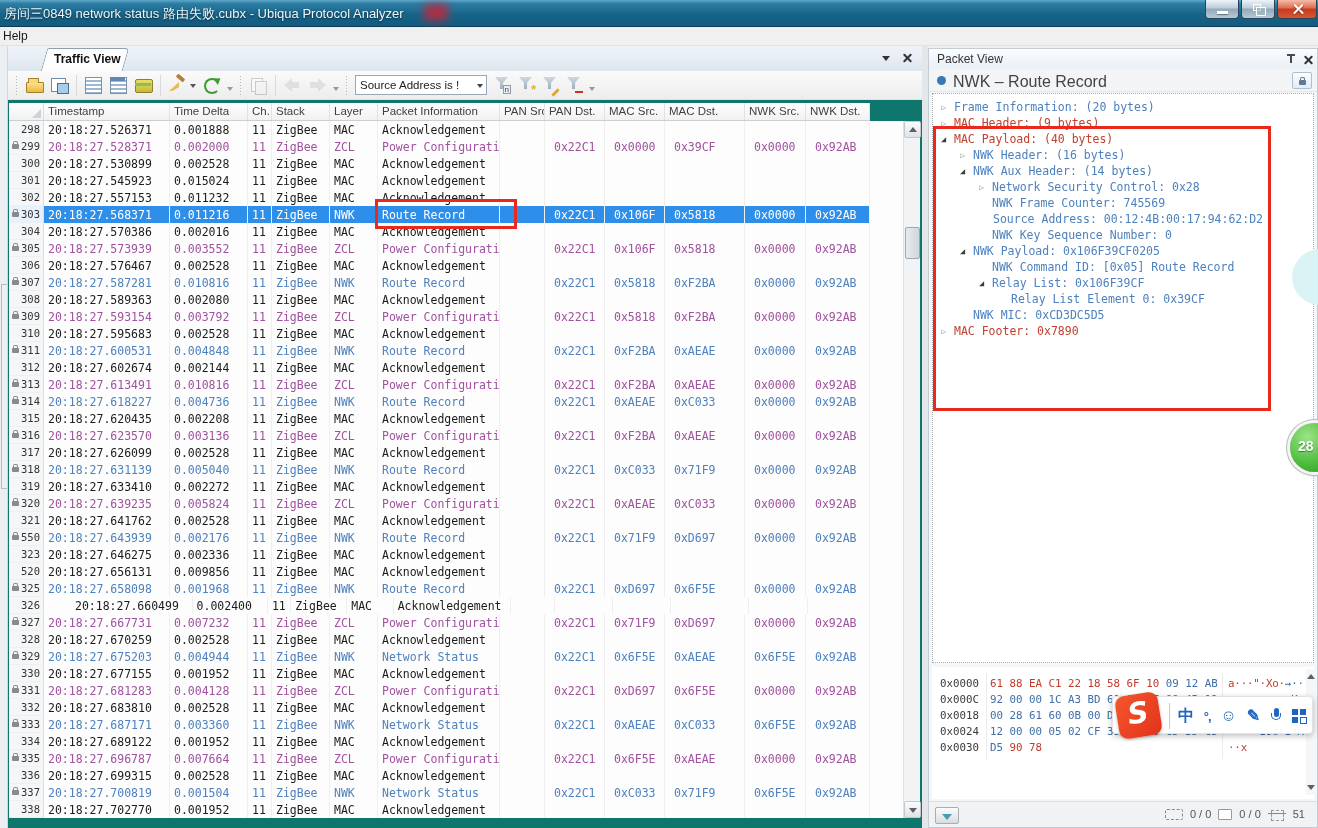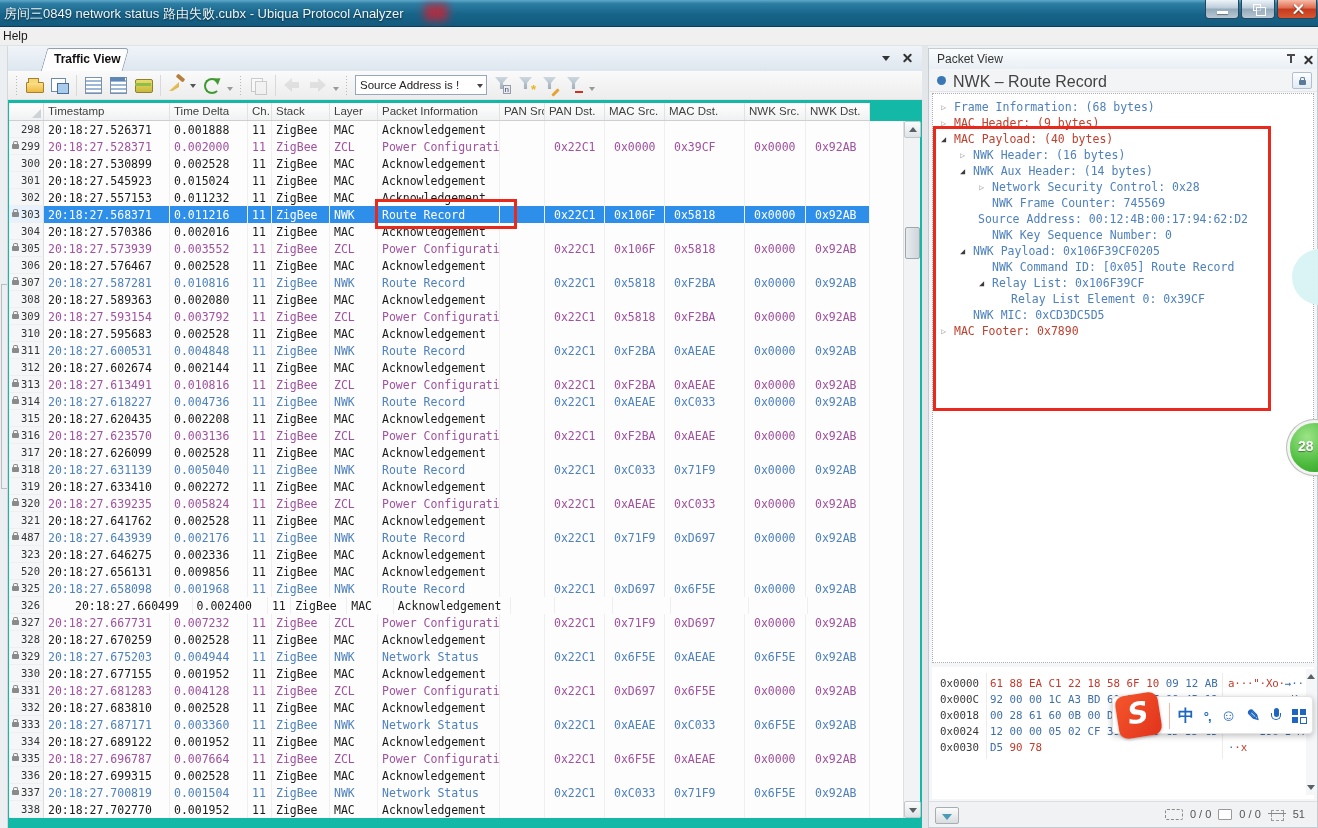--- a/index.html
+++ b/index.html
@@ -30,21 +30,21 @@
   
   .menubar{position:absolute;left:0;top:27px;width:1318px;height:19px;background:#f0f0f0;
     border-bottom:1px solid #e2e2e2;}
   .menu-item{position:absolute;left:3px;top:2px;font-size:12px;color:#1a1a1a;}
 
   
   .left-strip{position:absolute;left:0;top:46px;width:8px;height:782px;background:#eceff1;border-right:1px solid #d4d8db;}
   .left-bracket{position:absolute;left:1px;top:238px;width:6px;height:205px;border:1px solid #b9bdc1;border-right:none;}
 
   
-  .doc{position:absolute;left:8px;top:46px;width:914px;height:782px;background:#14b8a6;}
+  .doc{position:absolute;left:8px;top:46px;width:914px;height:782px;background:#0f766e;}
   .tabbar{position:absolute;left:0;top:0;width:914px;height:25px;
     background:linear-gradient(180deg,#f0f4f9,#dde6ef);}
   .tab{position:absolute;left:36px;top:2px;width:82px;height:23px;}
   .tab .tab-bg{position:absolute;left:0;top:0;width:100%;height:100%;background:#fdfdfd;
     border:1px solid #8fa1b1;border-bottom:none;border-radius:2px 4px 0 0;transform:skewX(-16deg);}
   .tab .tab-label{position:absolute;left:10px;top:4px;font-size:12px;font-weight:bold;color:#111;white-space:nowrap;}
   .tabbar-caret{position:absolute;left:874px;top:10px;width:0;height:0;
     border-left:4px solid transparent;border-right:4px solid transparent;border-top:5px solid #333;}
   .tabbar-close{position:absolute;left:893px;top:6px;width:12px;height:12px;}
   .xbar{position:absolute;left:1px;top:5px;width:11px;height:2px;background:#333;border-radius:1px;}
@@ -761,21 +761,21 @@
             <div class="cell hexcol" style="width: 60px;"></div>
             <div class="cell hexcol" style="width: 60px;"></div>
             <div class="cell hexcol" style="width: 80px;"></div>
             <div class="cell hexcol" style="width: 61px;"></div>
             <div class="cell hexcol" style="width: 64px;"></div>
           </div>
         </div>
         <div class="trow nwk">
           <div class="rowhdr">
             <span class="lockico"></span>
-            <span>487</span>
+            <span>550</span>
           </div>
           <div class="cells">
             <div class="cell" style="width: 126px;">20:18:27.643939</div>
             <div class="cell" style="width: 78px;">0.002176</div>
             <div class="cell" style="width: 24px;">11</div>
             <div class="cell" style="width: 58px;">ZigBee</div>
             <div class="cell" style="width: 48px;">NWK</div>
             <div class="cell" style="width: 122px;">Route Record</div>
             <div class="cell hexcol" style="width: 45px;"></div>
             <div class="cell hexcol" style="width: 60px;">0x22C1</div>
@@ -1121,28 +1121,28 @@
         </div>
     </div>
     <div class="p-sub">
       <div class="p-dot"></div>
       <span class="p-sub-text">NWK – Route Record</span>
       <div class="p-lock-btn">
           <span class="lockico"></span>
         </div>
     </div>
     <div class="p-tree">
-        <div class="titem cb" style="padding-left: 21px;"><span class="arr col" style="left: 8px;">▷</span><span>Frame Information: (68 bytes)</span></div>
+        <div class="titem cb" style="padding-left: 21px;"><span class="arr col" style="left: 8px;">▷</span><span>Frame Information: (20 bytes)</span></div>
         <div class="titem cr" style="padding-left: 21px;"><span class="arr col" style="left: 8px;">▷</span><span>MAC Header: (9 bytes)</span></div>
         <div class="titem cr" style="padding-left: 21px;"><span class="arr exp" style="left: 8px;">◢</span><span>MAC Payload: (40 bytes)</span></div>
         <div class="titem cb" style="padding-left: 40px;"><span class="arr col" style="left: 27px;">▷</span><span>NWK Header: (16 bytes)</span></div>
         <div class="titem cb" style="padding-left: 40px;"><span class="arr exp" style="left: 27px;">◢</span><span>NWK Aux Header: (14 bytes)</span></div>
         <div class="titem cb" style="padding-left: 59px;"><span class="arr col" style="left: 46px;">▷</span><span>Network Security Control: 0x28</span></div>
         <div class="titem cb" style="padding-left: 59px;"><span>NWK Frame Counter: 745569</span></div>
-        <div class="titem cb" style="padding-left: 45px;"><span>Source Address: 00:12:4B:00:17:94:62:D2</span></div>
+        <div class="titem cb" style="padding-left: 60px;"><span>Source Address: 00:12:4B:00:17:94:62:D2</span></div>
         <div class="titem cb" style="padding-left: 59px;"><span>NWK Key Sequence Number: 0</span></div>
         <div class="titem cb" style="padding-left: 40px;"><span class="arr exp" style="left: 27px;">◢</span><span>NWK Payload: 0x106F39CF0205</span></div>
         <div class="titem cb" style="padding-left: 59px;"><span>NWK Command ID: [0x05] Route Record</span></div>
         <div class="titem cb" style="padding-left: 59px;"><span class="arr exp" style="left: 46px;">◢</span><span>Relay List: 0x106F39CF</span></div>
         <div class="titem cb" style="padding-left: 78px;"><span>Relay List Element 0: 0x39CF</span></div>
         <div class="titem cb" style="padding-left: 40px;"><span>NWK MIC: 0xCD3DC5D5</span></div>
         <div class="titem cr" style="padding-left: 21px;"><span class="arr col" style="left: 8px;">▷</span><span>MAC Footer: 0x7890</span></div>
       </div>
     <div class="p-hex">
       <div class="hex-guide" style="left:54px;"></div>

